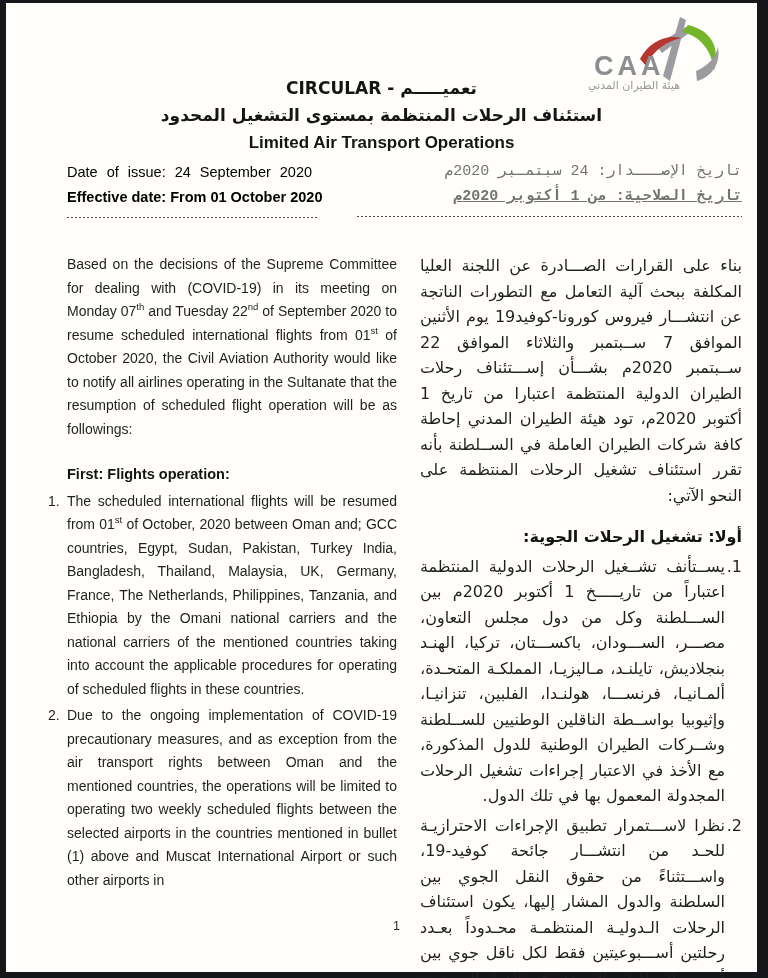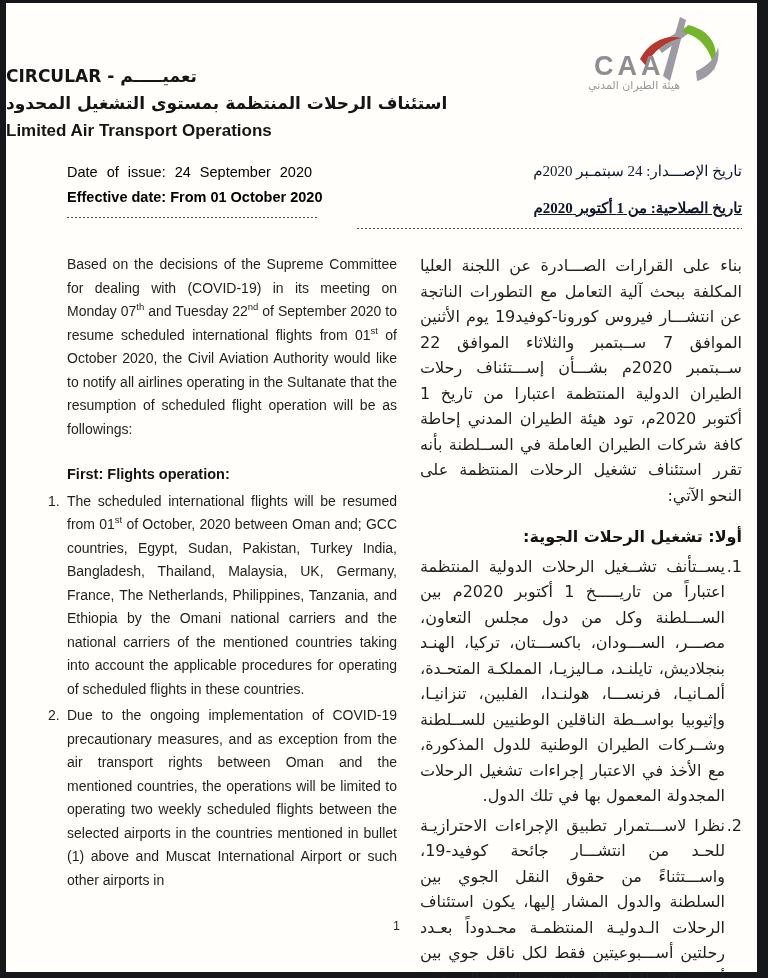--- a/index.html
+++ b/index.html
@@ -20,29 +20,29 @@
   .logo-caa{
     position:absolute;left:8px;top:34px;
     font-size:27px;font-weight:bold;letter-spacing:4px;color:#8d8d92;
     font-family:"Liberation Sans",sans-serif;
   }
   .logo-ar{
     position:absolute;left:2px;top:62px;width:120px;
     font-size:11px;color:#96969b;font-family:"DejaVu Sans",sans-serif;
   }
   
-  .titles{position:absolute;top:60px;left:0;width:100%;text-align:left;}
+  .titles{position:absolute;top:72px;left:0;width:100%;text-align:center;}
   .titles div{font-weight:bold;font-size:17px;line-height:27px;color:#151515;}
   .titles .ar{font-family:"DejaVu Sans",sans-serif;}
   
   .meta-en{position:absolute;top:157px;left:61px;width:335px;font-size:14.5px;line-height:25px;color:#000000;}
   .meta-ar{position:absolute;top:156px;left:414px;width:322px;direction:rtl;text-align:right;
-           font-size:15px;line-height:25px;color:#0f172a;font-family:Liberation Serif, serif;}
+           font-size:15px;line-height:25px;color:#737373;font-family:Liberation Mono, monospace;}
   .bold{font-weight:bold;}
-  .und{text-decoration:underline;margin-top:12px;}
+  .und{text-decoration:underline;}
   .spread{word-spacing:5px;}
   .dash{height:2px;margin-top:7px;
     background:repeating-linear-gradient(90deg,#4d4d4d 0,#4d4d4d 2px,transparent 2px,transparent 4px);
     background-size:100% 1px;background-repeat:no-repeat;background-position:0 0;}
   .dash-ar{width:385px;margin-left:-63px;}
   
   .col-en{position:absolute;top:250px;left:61px;width:330px;font-size:14px;line-height:23.5px;color:#1f1f1f;}
   .col-en p{margin:0;text-align:justify;}
   .col-en .heading{margin-top:22px;font-weight:bold;font-size:14.5px;color:#141414;}
   .col-en ol{margin:0;padding:0;list-style:none;}

